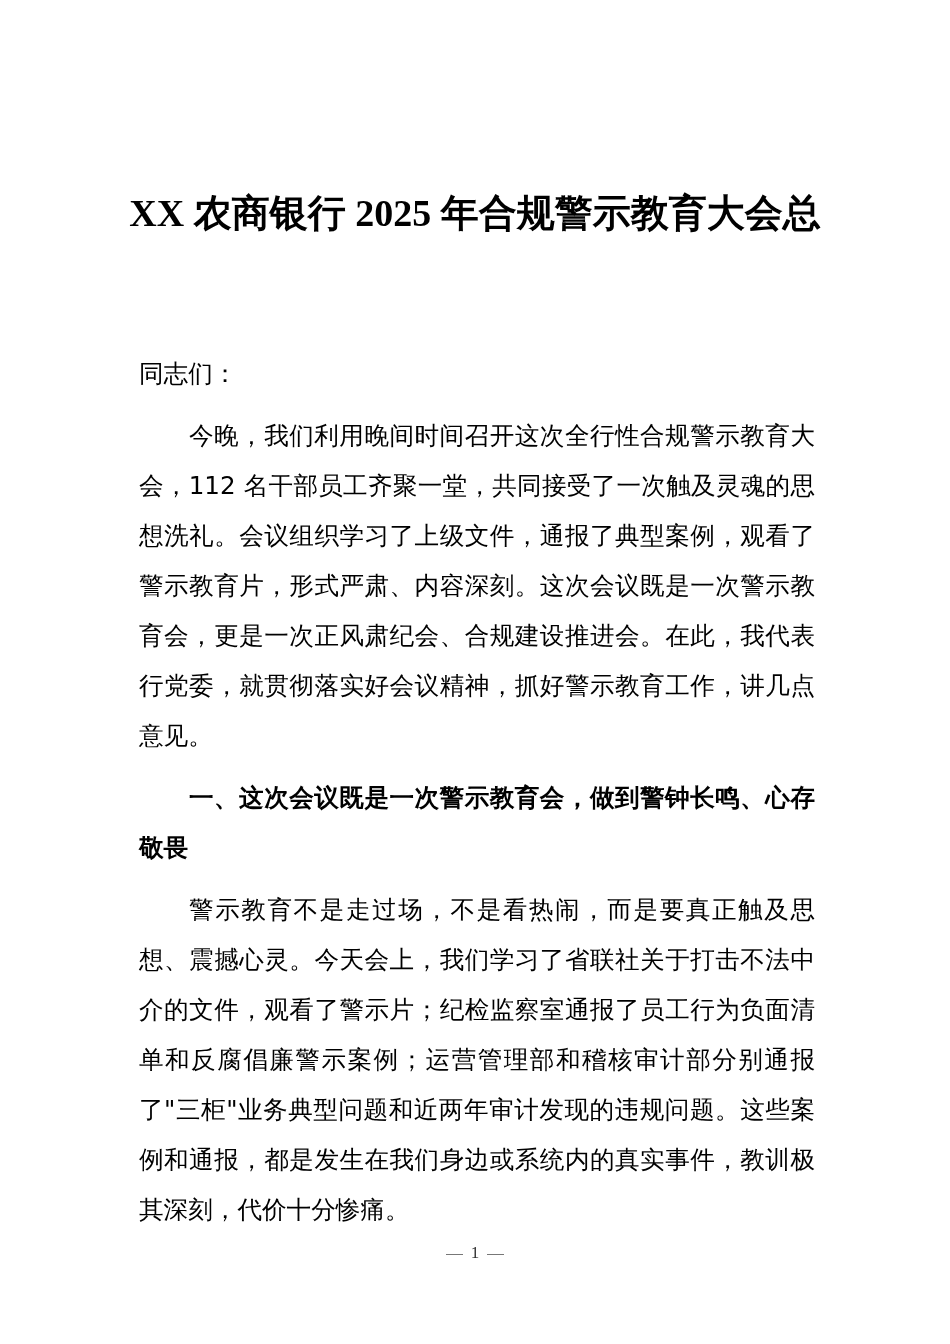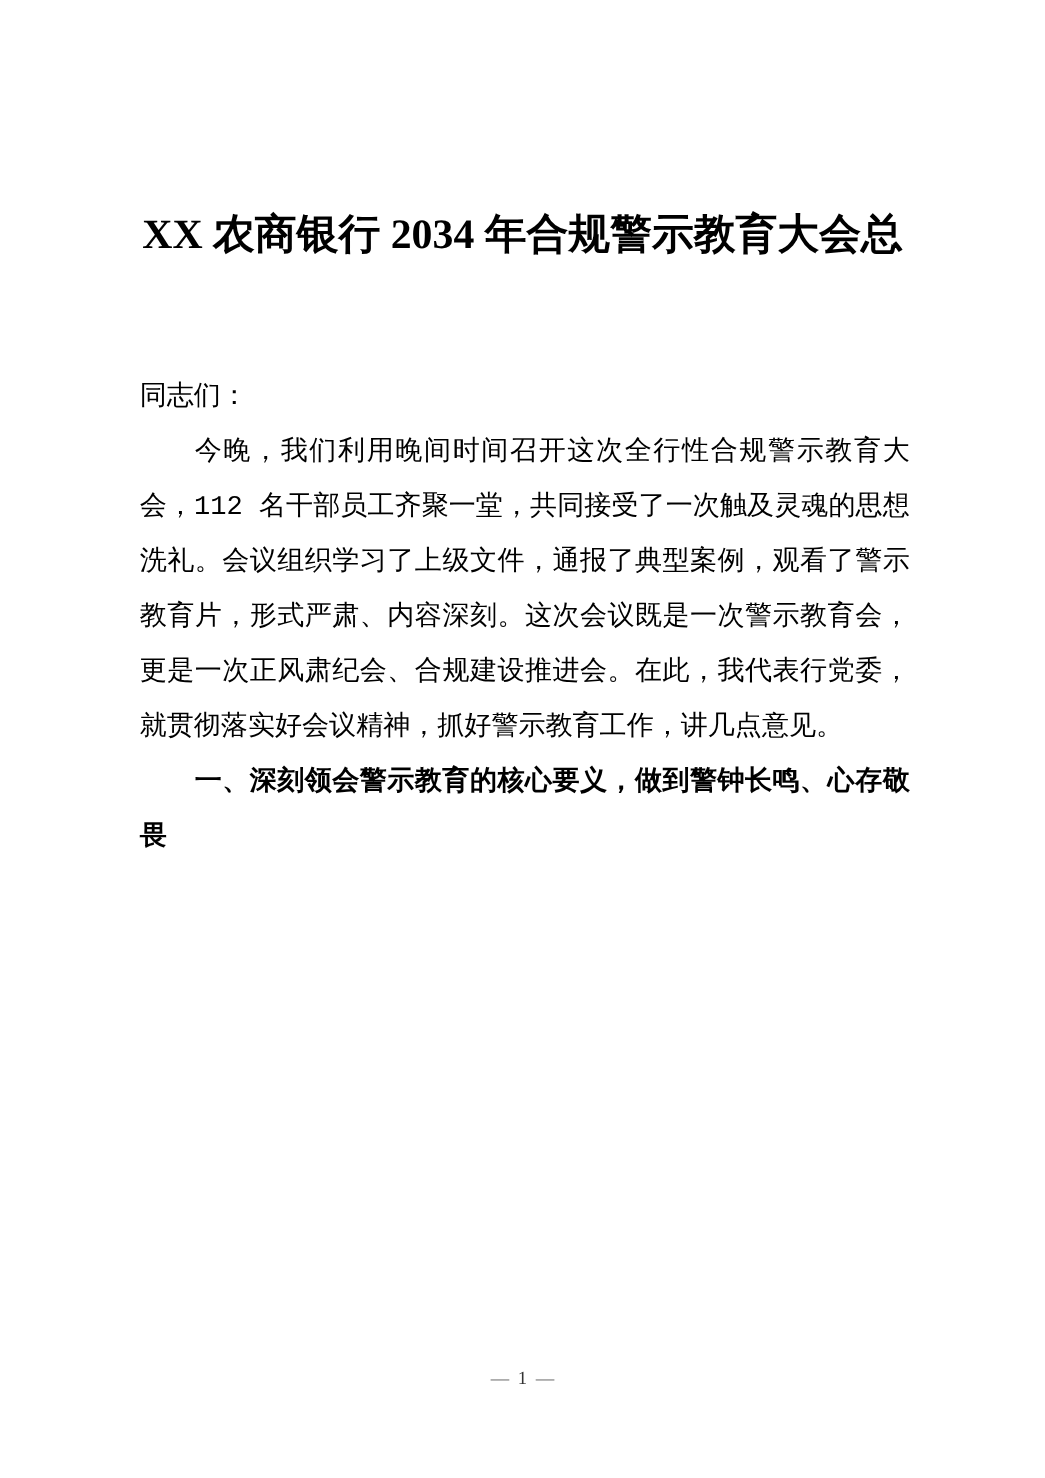--- a/index.html
+++ b/index.html
@@ -36,24 +36,23 @@
     }
     .body {
       position: absolute;
       left: 127px;
       top: 337px;
       width: 700px;
       font-size: 24.6px;
       line-height: 50px;
     }
     .para {
-      margin: 0;
+      margin: 12px;
       text-align: justify;
       text-align-last: left;
-      font-family: Liberation Mono, monospace;
     }
     .indent { text-indent: 50px; }
     .heading {
       font-weight: bold;
     }
     .footer {
       position: absolute;
       left: 0;
       width: 950px;
       top: 1243px;
@@ -70,26 +69,27 @@
       vertical-align: middle;
       margin: 0 8px;
     }
   </style>
 </head>
 <body>
 
 <div class="page">
 
   <div class="title">
-    <div>XX 农商银行 2034 年合规警示教育大会总</div>
+    <div>XX 农商银行 2025 年合规警示教育大会总</div>
   </div>
 
   <div class="body">
     <p class="para">同志们：</p>
     <p class="para indent">今晚，我们利用晚间时间召开这次全行性合规警示教育大会，112 名干部员工齐聚一堂，共同接受了一次触及灵魂的思想洗礼。会议组织学习了上级文件，通报了典型案例，观看了警示教育片，形式严肃、内容深刻。这次会议既是一次警示教育会，更是一次正风肃纪会、合规建设推进会。在此，我代表行党委，就贯彻落实好会议精神，抓好警示教育工作，讲几点意见。</p>
-    <p class="para indent heading">一、深刻领会警示教育的核心要义，做到警钟长鸣、心存敬畏</p>
+    <p class="para indent heading">一、这次会议既是一次警示教育会，做到警钟长鸣、心存敬畏</p>
+    <p class="para indent">警示教育不是走过场，不是看热闹，而是要真正触及思想、震撼心灵。今天会上，我们学习了省联社关于打击不法中介的文件，观看了警示片；纪检监察室通报了员工行为负面清单和反腐倡廉警示案例；运营管理部和稽核审计部分别通报了"三柜"业务典型问题和近两年审计发现的违规问题。这些案例和通报，都是发生在我们身边或系统内的真实事件，教训极其深刻，代价十分惨痛。</p>
   </div>
 
   <div class="footer">
     <span class="dash"></span><span>1</span><span class="dash"></span>
   </div>
 
 </div>
 
 </body></html>

